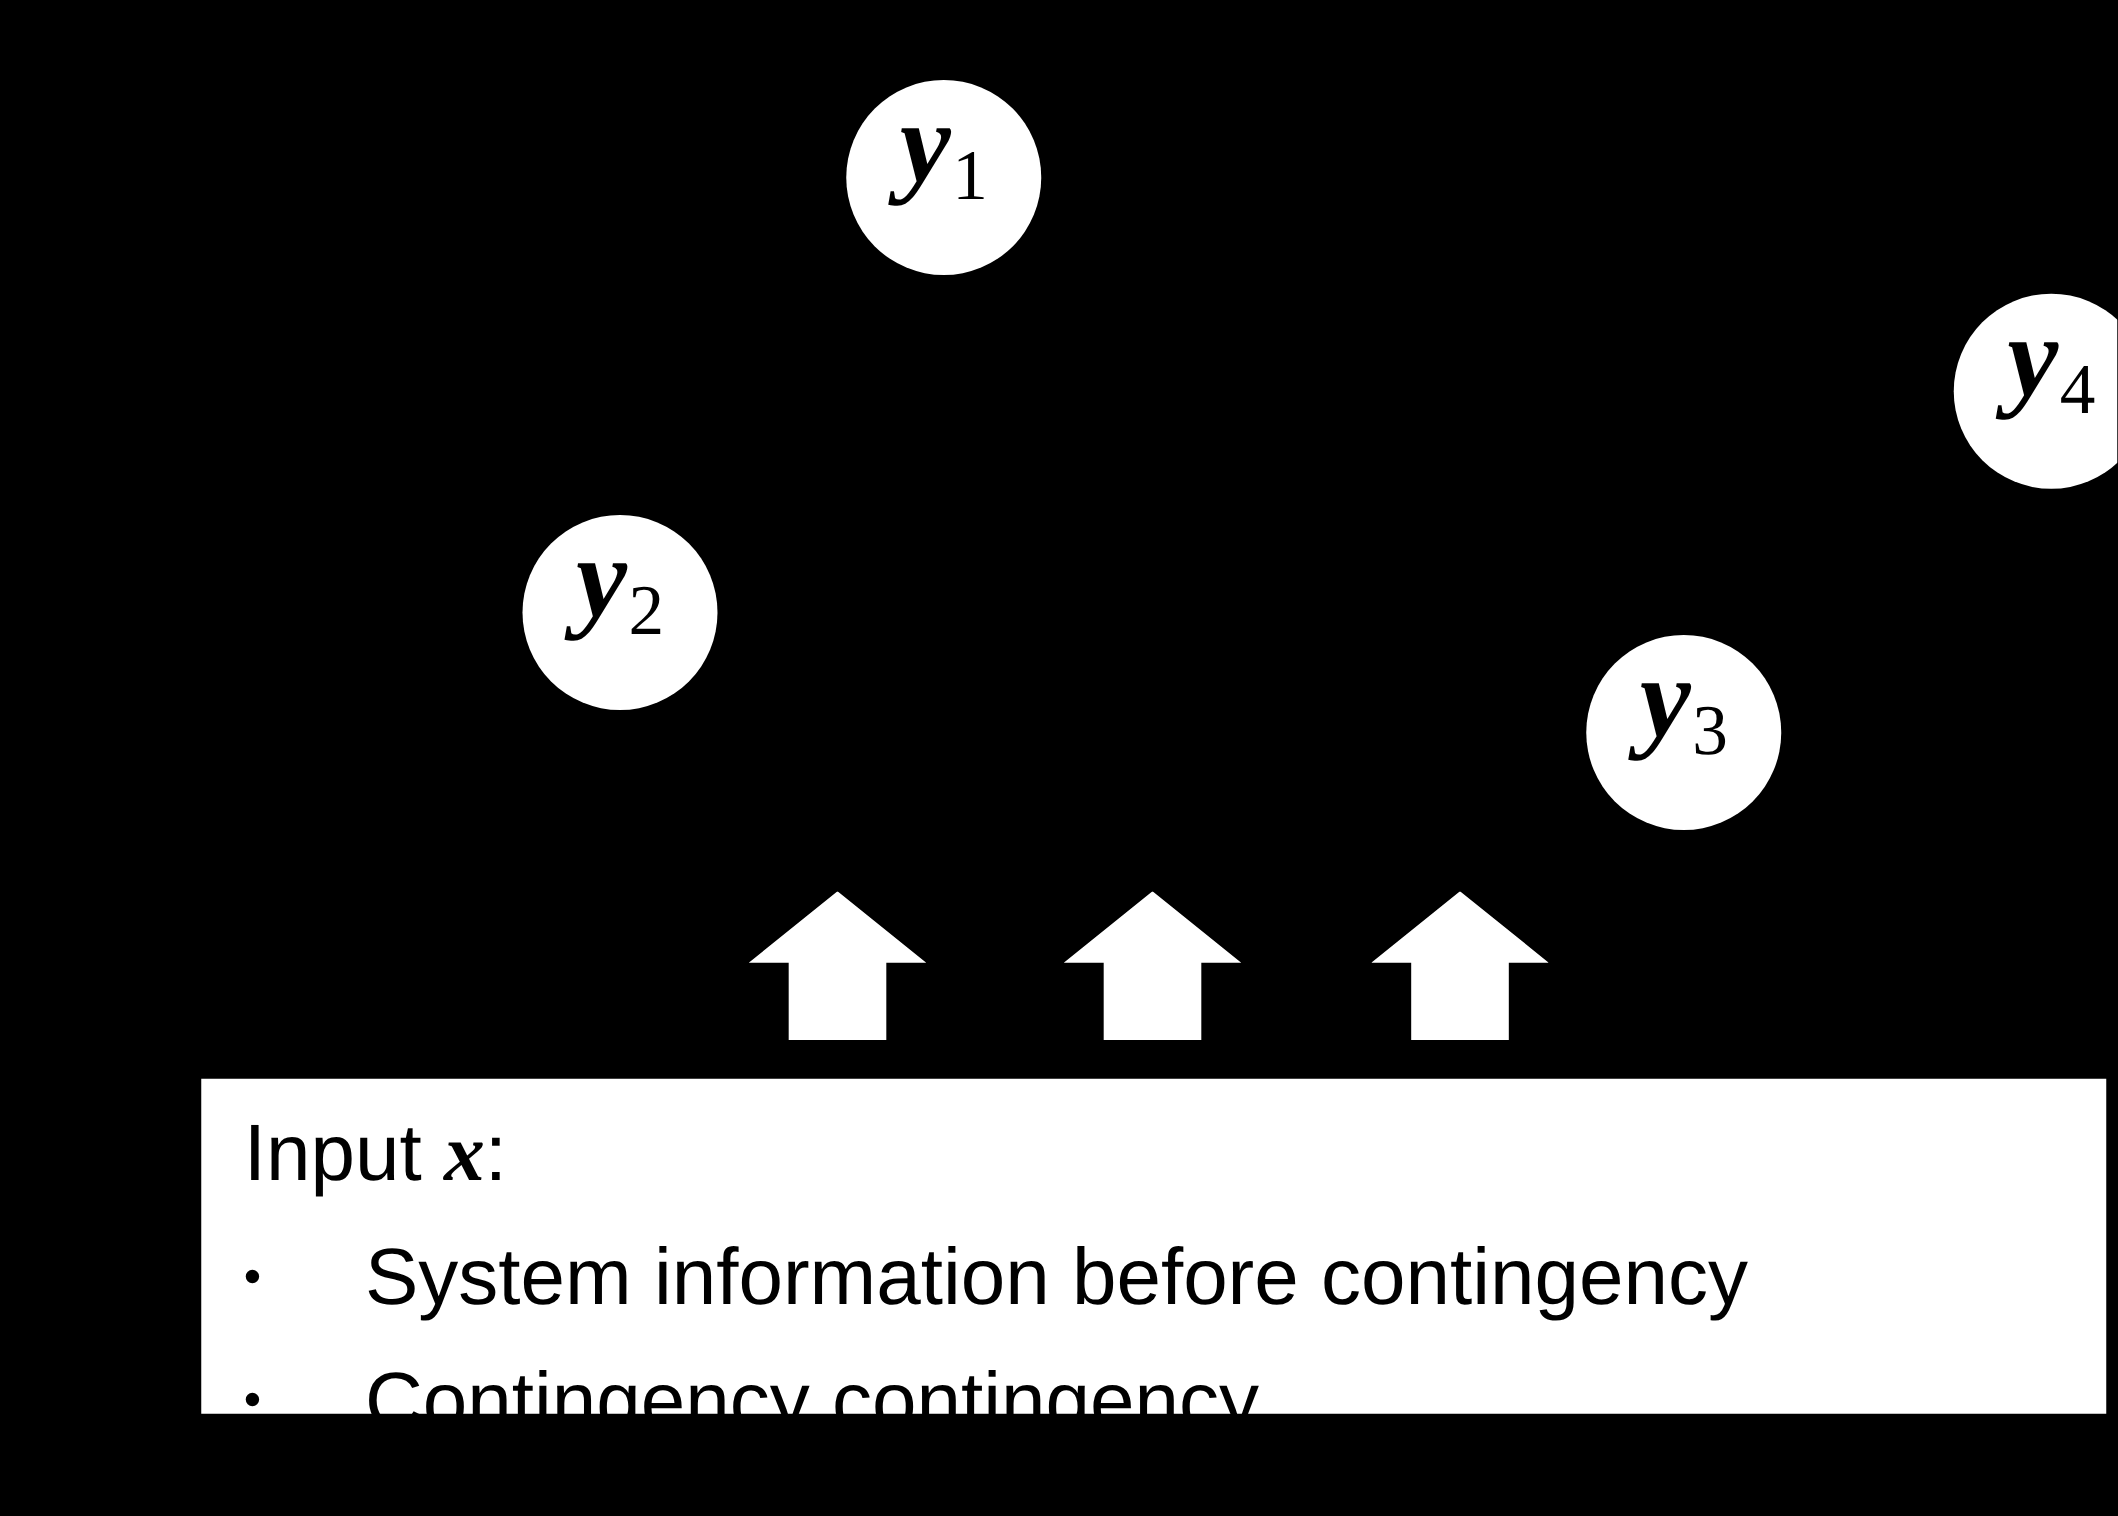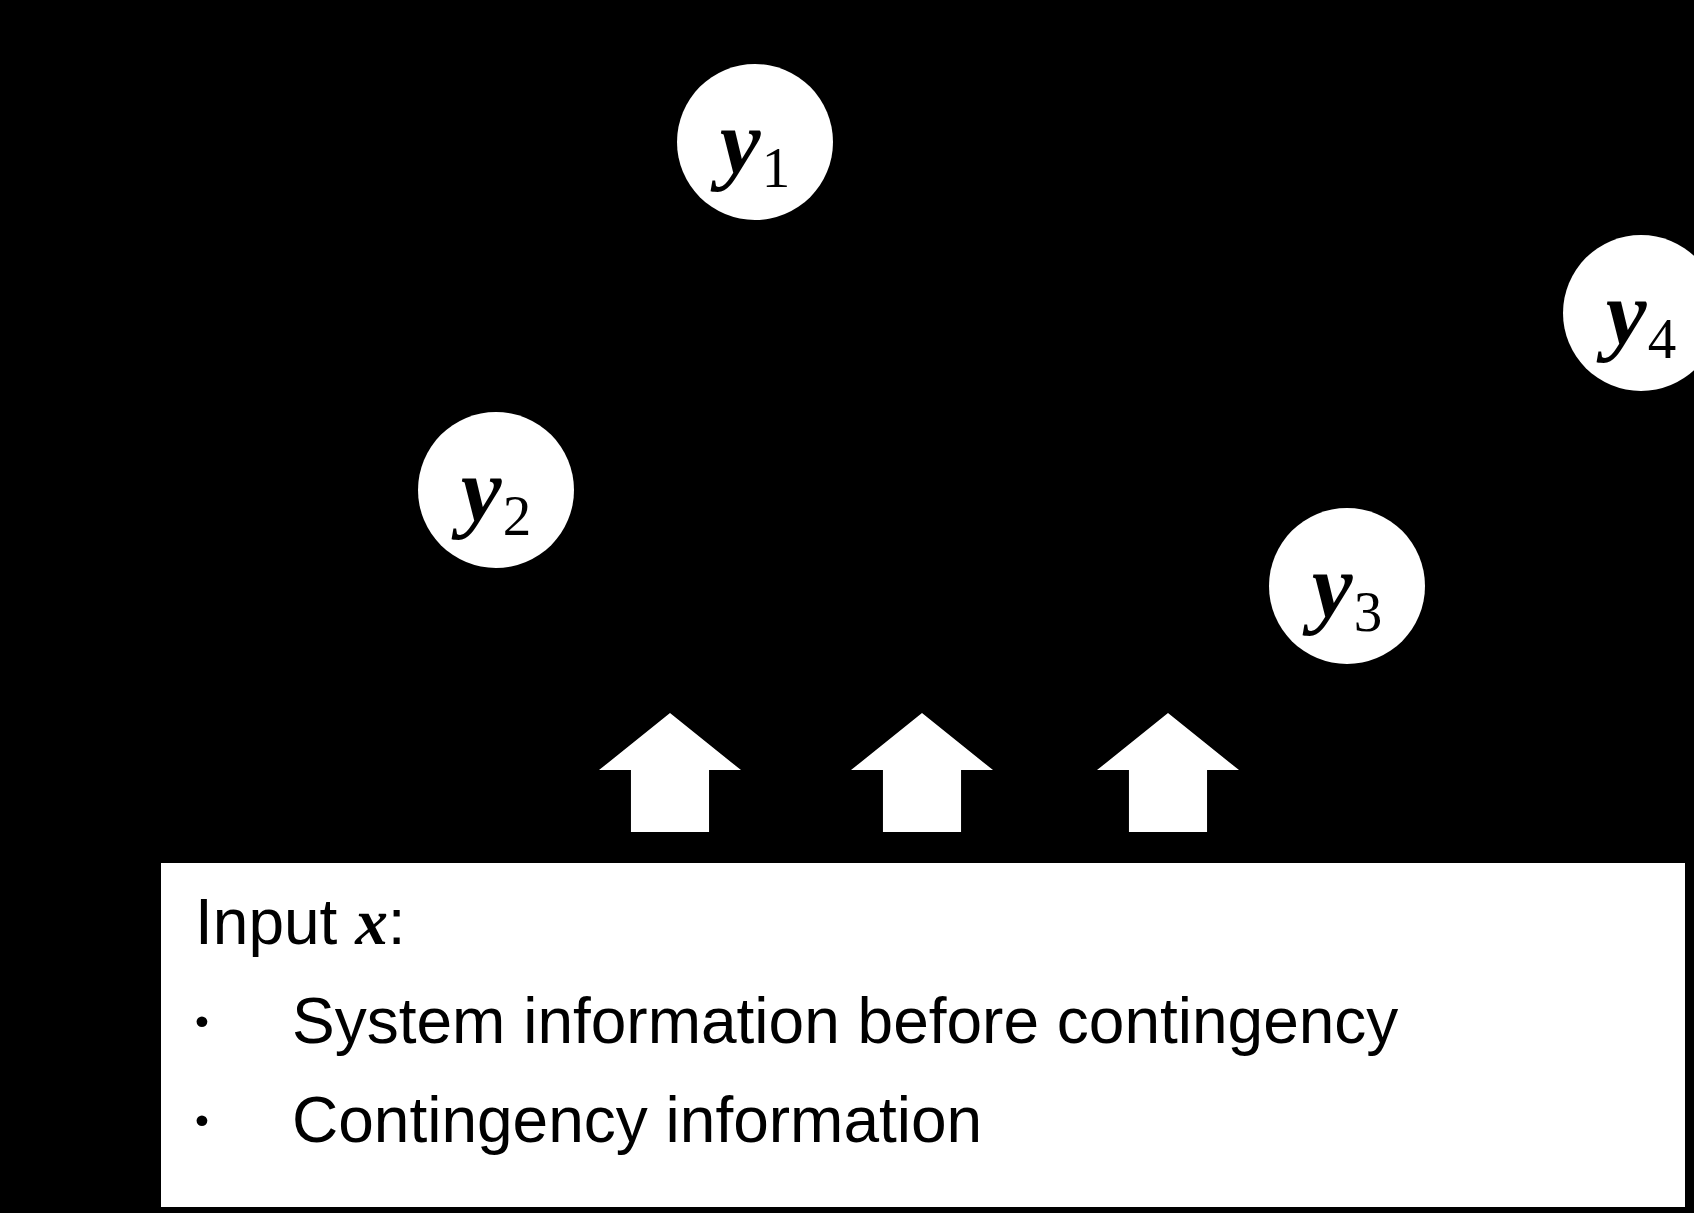--- a/index.html
+++ b/index.html
@@ -18,21 +18,20 @@
 
   
   .node {
     position: absolute;
     width: 156px;
     height: 156px;
     border-radius: 50%;
     background: #ffffff;
     color: #000000;
     display: flex;
-    align-items: center;
     justify-content: center;
   }
   .node-label {
     font-family: "Liberation Serif", "DejaVu Serif", serif;
     font-style: italic;
     font-weight: bold;
     font-size: 92px;
     line-height: 1;
     transform: translateY(4px);
     white-space: nowrap;
@@ -61,21 +60,21 @@
   #arrow-1 { left: 599px; }
   #arrow-2 { left: 851px; }
   #arrow-3 { left: 1097px; }
 
   
   .input-box {
     position: absolute;
     left: 161px;
     top: 863px;
     width: 1524px;
-    height: 344px;
+    height: 268px;
     background: #ffffff;
     color: #000000;
     box-sizing: border-box;
     padding-top: 10px;
   }
   .line {
     height: 99px;
     line-height: 99px;
     font-size: 64px;
     white-space: nowrap;
@@ -122,17 +121,17 @@
   <div class="up-arrow" id="arrow-3"></div>
 
   <div class="input-box">
     <div class="line title-line"><span>Input </span><span class="math-var">x</span><span>:</span></div>
     <div class="line bullet-line">
       <span class="bullet-dot">•</span>
       <span>System information before contingency</span>
     </div>
     <div class="line bullet-line">
       <span class="bullet-dot">•</span>
-      <span>Contingency information</span>
+      <span>Contingency contingency</span>
     </div>
   </div>
 
 </div>
 
 </body></html>

